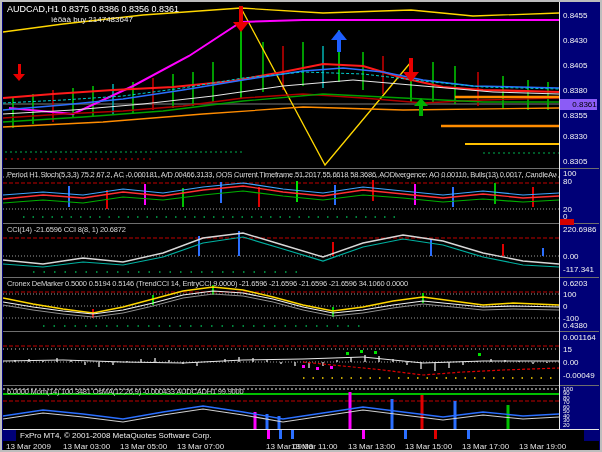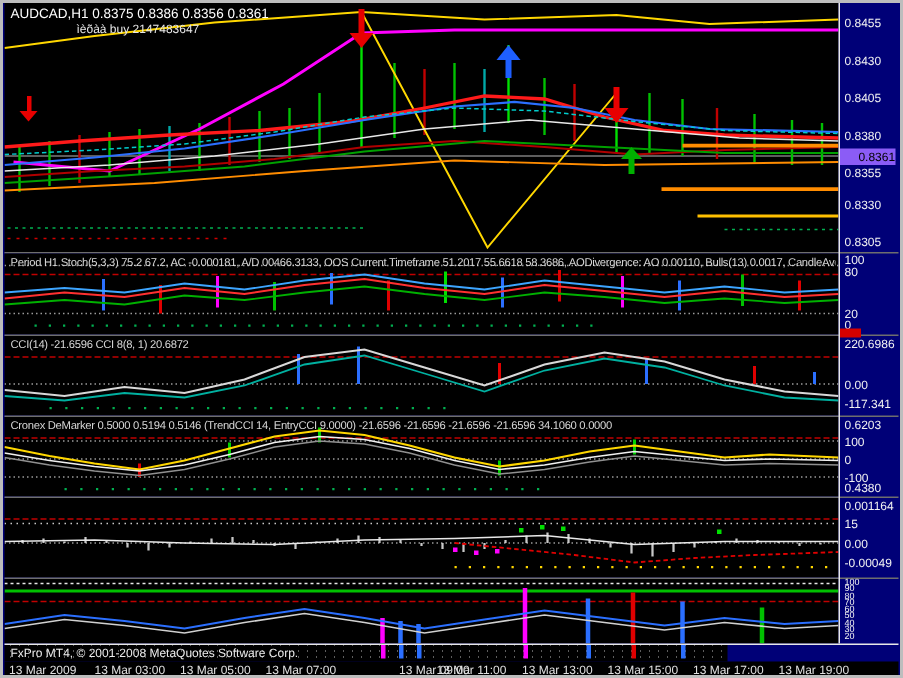--- a/index.html
+++ b/index.html
@@ -23,21 +23,21 @@
   .title{color:#fff;font-size:9px;white-space:nowrap;z-index:5;position:absolute;left:4px;top:2px;}
   .subtitle{color:#e8e8e8;font-size:8px;white-space:nowrap;z-index:5;position:absolute;left:4px;top:13px;padding-left:44px;}
   .axlabel{position:absolute;left:561px;color:#f2f2f2;font-size:8px;line-height:8px;white-space:nowrap;}
   .axlabel.tiny{font-size:6px;line-height:5px;}
   .pricebox{
     position:absolute;left:558px;width:37px;height:11px;background:#8b5cf6;color:#000;
     font-size:8px;line-height:11px;text-align:center;z-index:6;padding-left:12px;
   }
   .axmarker{position:absolute;left:558px;width:14px;height:6px;background:#d40000;}
   .tickstrip{
-    position:absolute;left:1px;top:428px;width:482px;height:11px;background:#000;
+    position:absolute;left:14px;top:428px;width:568px;height:11px;background:#000;
     background-image:radial-gradient(#5d5d5d 0.7px, transparent 0.8px);
     background-size:6px 4px;background-position:1px 2px;
   }
   .copyright{position:absolute;left:4px;top:1px;color:#ececec;font-size:8px;white-space:nowrap;z-index:4;}
   .striptick{position:absolute;top:0;width:3px;height:9px;}
   .timeaxis{position:absolute;left:1px;top:439px;width:596px;height:11px;background:#000;}
   .tlabel{position:absolute;top:1px;color:#e0e0e0;font-size:8px;white-space:nowrap;}
   svg{position:absolute;left:0;top:0;}
 </style>
 </head>
@@ -270,20 +270,21 @@
         <line x1="276" y1="30" x2="276" y2="43" stroke="#2b6fff"></line>
           <line x1="347" y1="6" x2="347" y2="43" stroke="#ff00ff"></line>
         <line x1="389" y1="13" x2="389" y2="43" stroke="#2b6fff"></line>
           <line x1="419" y1="9" x2="419" y2="43" stroke="#e00000"></line>
         <line x1="452" y1="15" x2="452" y2="43" stroke="#2b6fff"></line>
           <line x1="505" y1="19" x2="505" y2="43" stroke="#00c000"></line>
       </g>
       <polyline points="0,30 40,24 80,28 120,33 160,26 200,20 240,26 280,33 320,27 360,21 400,26 440,31 480,26 520,30 556,28" fill="none" stroke="#2b6fff" stroke-width="1.3"></polyline>
       <polyline points="0,33 40,27 80,31 120,36 160,29 200,23 240,29 280,36 320,30 360,24 400,29 440,34 480,29 520,33 556,31" fill="none" stroke="#d0d0d0" stroke-width="1.1"></polyline>
     </svg>
+    <div class="ind-label">6.0000  Mom(14) 100.3481  OsMA(12,26,9) -0.000433  AUDCADH1 99.9000</div>
   </div>
 
   <div class="axline"></div>
   <div>
     <div class="axlabel" style="top:10px;">0.8455</div>
     <div class="axlabel" style="top:35px;">0.8430</div>
     <div class="axlabel" style="top:60px;">0.8405</div>
     <div class="axlabel" style="top:85px;">0.8380</div>
     <div class="pricebox" style="top:97px;">0.8361</div>
     <div class="axlabel" style="top:110px;">0.8355</div>

